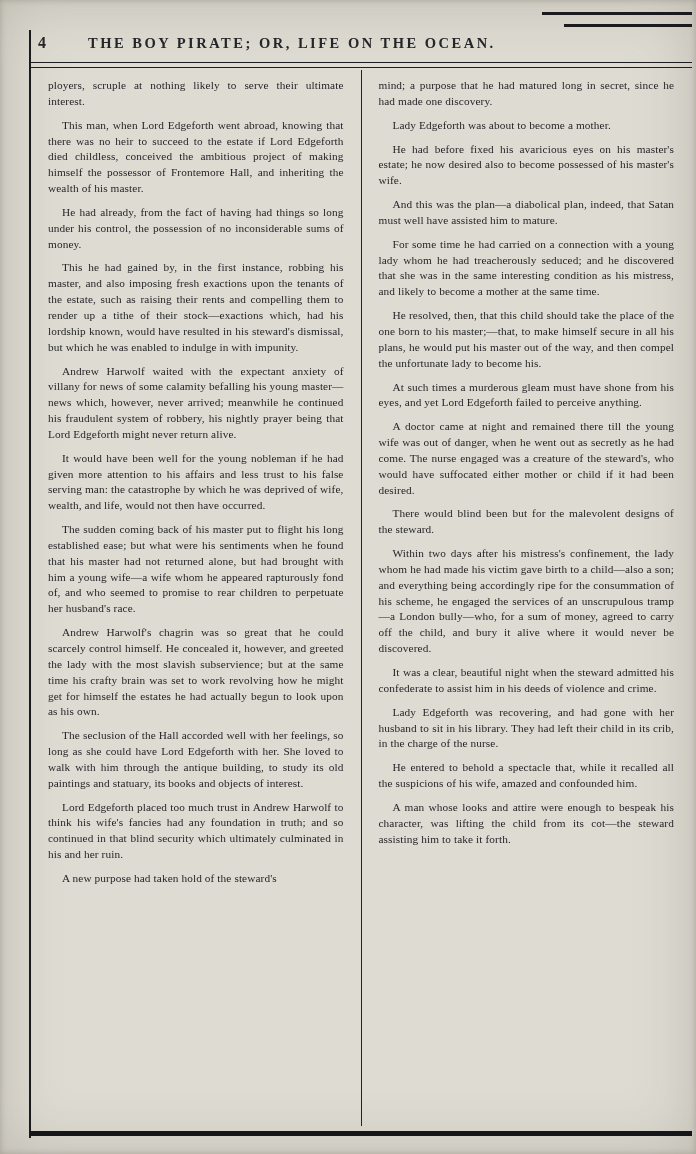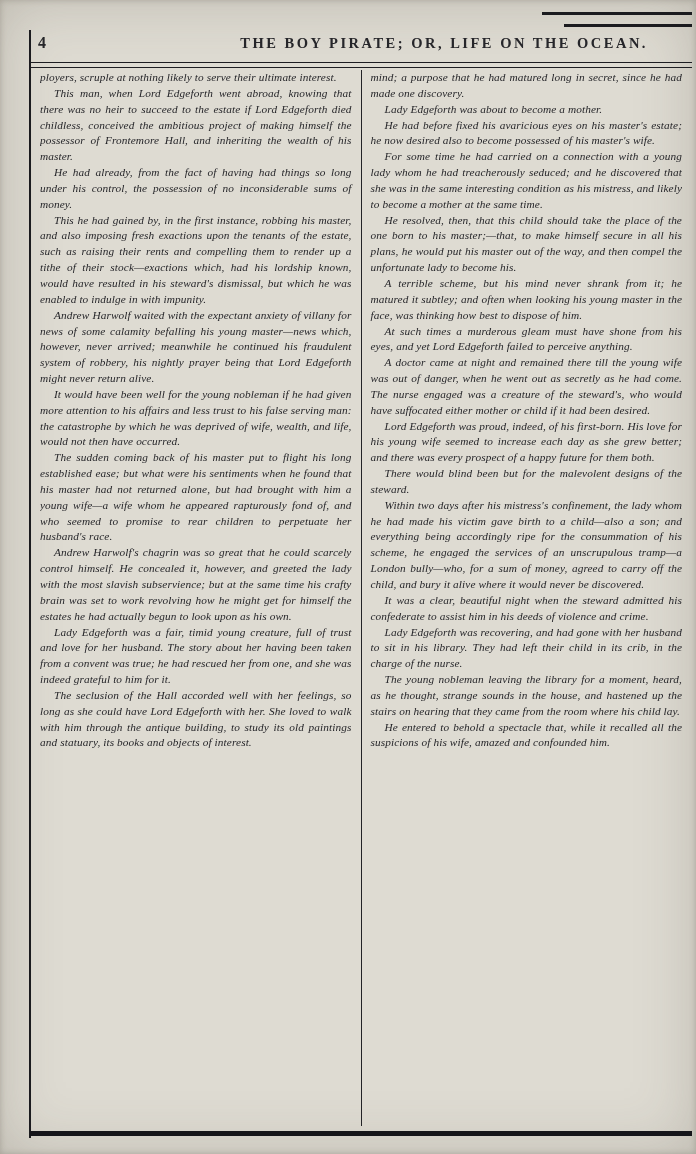--- a/index.html
+++ b/index.html
@@ -42,21 +42,21 @@
     align-items: baseline;
   }
   .page-number {
     font-size: 16px;
     font-weight: bold;
     padding-left: 8px;
     width: 90px;
   }
   .page-title {
     flex: 1;
-    text-align: right;
+    text-align: left;
     font-size: 14.5px;
     font-weight: bold;
     letter-spacing: 2.5px;
     white-space: nowrap;
     transform: translateX(-40px);
   }
   .header-rule {
     position: absolute;
     top: 62px;
     left: 30px;
@@ -101,23 +101,22 @@
     text-align: justify;
     letter-spacing: 0.1px;
   }
   .col-divider {
     width: 1px;
     background: #232327;
     margin: 0 9px;
     flex: none;
   }
   .para {
-    margin: 0;
+    margin: 8px;
     text-indent: 14px;
-    font-style: italic;
   }
   .col .para:first-child {
     text-indent: 0;
   }
 </style>
 </head>
 <body>
 
 <div class="sheet">
 
@@ -136,36 +135,36 @@
   <div class="columns">
     <div class="col">
         <p class="para">ployers, scruple at nothing likely to serve their ultimate interest.</p>
         <p class="para">This man, when Lord Edgeforth went abroad, knowing that there was no heir to succeed to the estate if Lord Edgeforth died childless, conceived the ambitious project of making himself the possessor of Frontemore Hall, and inheriting the wealth of his master.</p>
         <p class="para">He had already, from the fact of having had things so long under his control, the possession of no inconsiderable sums of money.</p>
         <p class="para">This he had gained by, in the first instance, robbing his master, and also imposing fresh exactions upon the tenants of the estate, such as raising their rents and compelling them to render up a tithe of their stock—exactions which, had his lordship known, would have resulted in his steward's dismissal, but which he was enabled to indulge in with impunity.</p>
         <p class="para">Andrew Harwolf waited with the expectant anxiety of villany for news of some calamity befalling his young master—news which, however, never arrived; meanwhile he continued his fraudulent system of robbery, his nightly prayer being that Lord Edgeforth might never return alive.</p>
         <p class="para">It would have been well for the young nobleman if he had given more attention to his affairs and less trust to his false serving man: the catastrophe by which he was deprived of wife, wealth, and life, would not then have occurred.</p>
         <p class="para">The sudden coming back of his master put to flight his long established ease; but what were his sentiments when he found that his master had not returned alone, but had brought with him a young wife—a wife whom he appeared rapturously fond of, and who seemed to promise to rear children to perpetuate her husband's race.</p>
         <p class="para">Andrew Harwolf's chagrin was so great that he could scarcely control himself.  He concealed it, however, and greeted the lady with the most slavish subservience; but at the same time his crafty brain was set to work revolving how he might get for himself the estates he had actually begun to look upon as his own.</p>
-        <p class="para">Lady Edgeforth was a fair, timid young creature, full of trust and love for her husband.  The story about her having been taken from a convent was true; he had rescued her from one, and she was indeed grateful to him for it.</p>
         <p class="para">The seclusion of the Hall accorded well with her feelings, so long as she could have Lord Edgeforth with her.  She loved to walk with him through the antique building, to study its old paintings and statuary, its books and objects of interest.</p>
+        <p class="para">Lord Edgeforth placed too much trust in Andrew Harwolf to think his wife's fancies had any foundation in truth; and so continued in that blind security which ultimately culminated in his and her ruin.</p>
+        <p class="para">A new purpose had taken hold of the steward's</p>
       </div>
     <div class="col-divider"></div>
     <div class="col">
         <p class="para">mind; a purpose that he had matured long in secret, since he had made one discovery.</p>
         <p class="para">Lady Edgeforth was about to become a mother.</p>
         <p class="para">He had before fixed his avaricious eyes on his master's estate; he now desired also to become possessed of his master's wife.</p>
+        <p class="para">And this was the plan—a diabolical plan, indeed, that Satan must well have assisted him to mature.</p>
         <p class="para">For some time he had carried on a connection with a young lady whom he had treacherously seduced; and he discovered that she was in the same interesting condition as his mistress, and likely to become a mother at the same time.</p>
         <p class="para">He resolved, then, that this child should take the place of the one born to his master;—that, to make himself secure in all his plans, he would put his master out of the way, and then compel the unfortunate lady to become his.</p>
-        <p class="para">A terrible scheme, but his mind never shrank from it; he matured it subtley; and often when looking his young master in the face, was thinking how best to dispose of him.</p>
         <p class="para">At such times a murderous gleam must have shone from his eyes, and yet Lord Edgeforth failed to perceive anything.</p>
         <p class="para">A doctor came at night and remained there till the young wife was out of danger, when he went out as secretly as he had come.  The nurse engaged was a creature of the steward's, who would have suffocated either mother or child if it had been desired.</p>
-        <p class="para">Lord Edgeforth was proud, indeed, of his first-born.  His love for his young wife seemed to increase each day as she grew better; and there was every prospect of a happy future for them both.</p>
         <p class="para">There would blind been but for the malevolent designs of the steward.</p>
         <p class="para">Within two days after his mistress's confinement, the lady whom he had made his victim gave birth to a child—also a son; and everything being accordingly ripe for the consummation of his scheme, he engaged the services of an unscrupulous tramp—a London bully—who, for a sum of money, agreed to carry off the child, and bury it alive where it would never be discovered.</p>
         <p class="para">It was a clear, beautiful night when the steward admitted his confederate to assist him in his deeds of violence and crime.</p>
         <p class="para">Lady Edgeforth was recovering, and had gone with her husband to sit in his library.  They had left their child in its crib, in the charge of the nurse.</p>
-        <p class="para">The young nobleman leaving the library for a moment, heard, as he thought, strange sounds in the house, and hastened up the stairs on hearing that they came from the room where his child lay.</p>
         <p class="para">He entered to behold a spectacle that, while it recalled all the suspicions of his wife, amazed and confounded him.</p>
+        <p class="para">A man whose looks and attire were enough to bespeak his character, was lifting the child from its cot—the steward assisting him to take it forth.</p>
       </div>
   </div>
 
 </div>
 
 </body></html>

